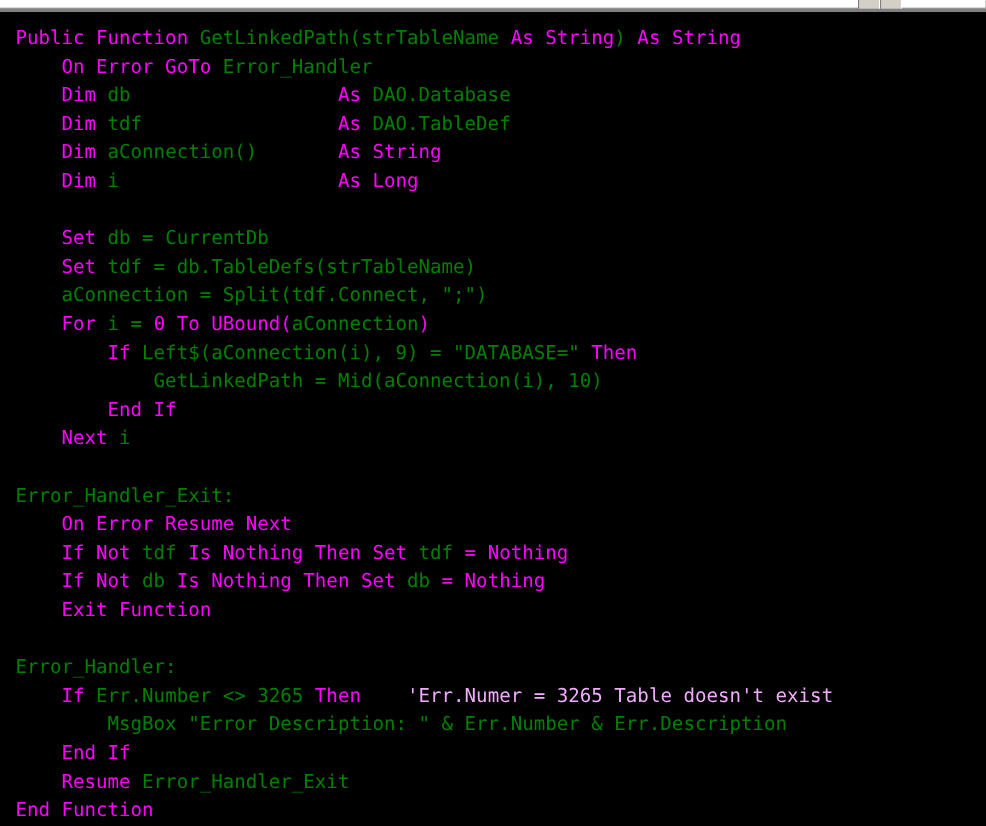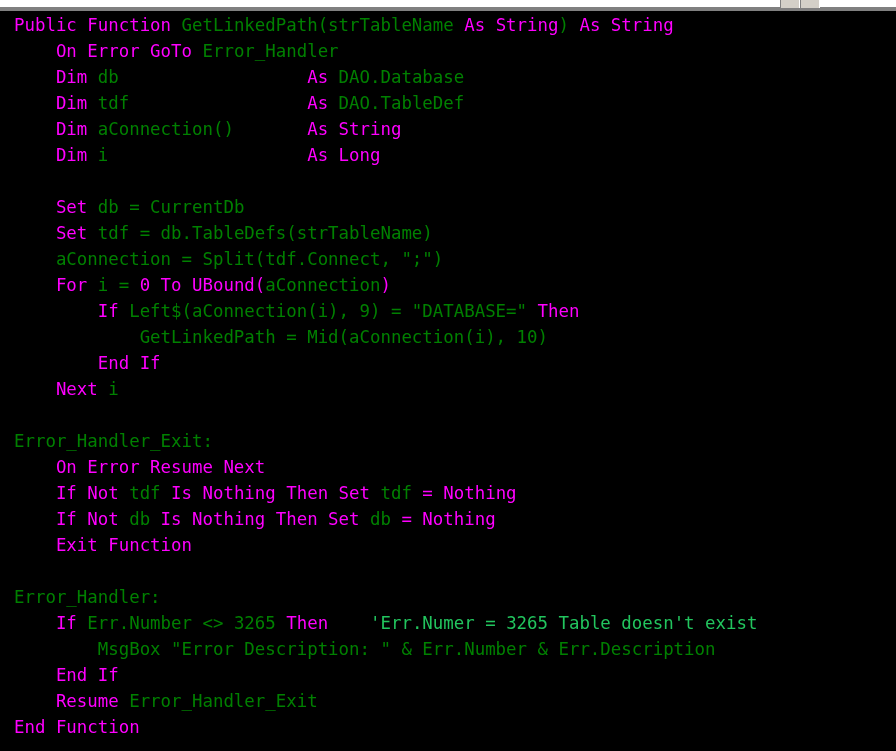--- a/index.html
+++ b/index.html
@@ -55,35 +55,35 @@
     position: absolute;
     left: 0; top: 11px;
     width: 896px;
     height: 740px;
     background: #000000;
     overflow: hidden;
   }
   #code-block {
     position: absolute;
     left: 14px;
-    top: 1px;
+    top: 11px;
     font-family: "DejaVu Sans Mono", "Liberation Mono", monospace;
     font-size: 17.4px;
     line-height: 26px;
     letter-spacing: 0px;
     white-space: pre;
     font-weight: normal;
   }
   .line {
     height: 26px;
     white-space: pre;
   }
   .kw   { color: #ff00ff; }
   .id   { color: #008000; }
-  .cmt  { color: #22c55e; }
+  .cmt  { color: #f0abfc; }
 </style>
 </head>
 <body>
 
 <div id="window-chrome">
   <div id="chrome-inner"></div>
   <div class="chrome-gap" style="left:780px; width:20px;"></div>
   <div class="chrome-gap" style="left:800px; width:20px;"></div>
   <div id="chrome-shadow"></div>
 </div>

